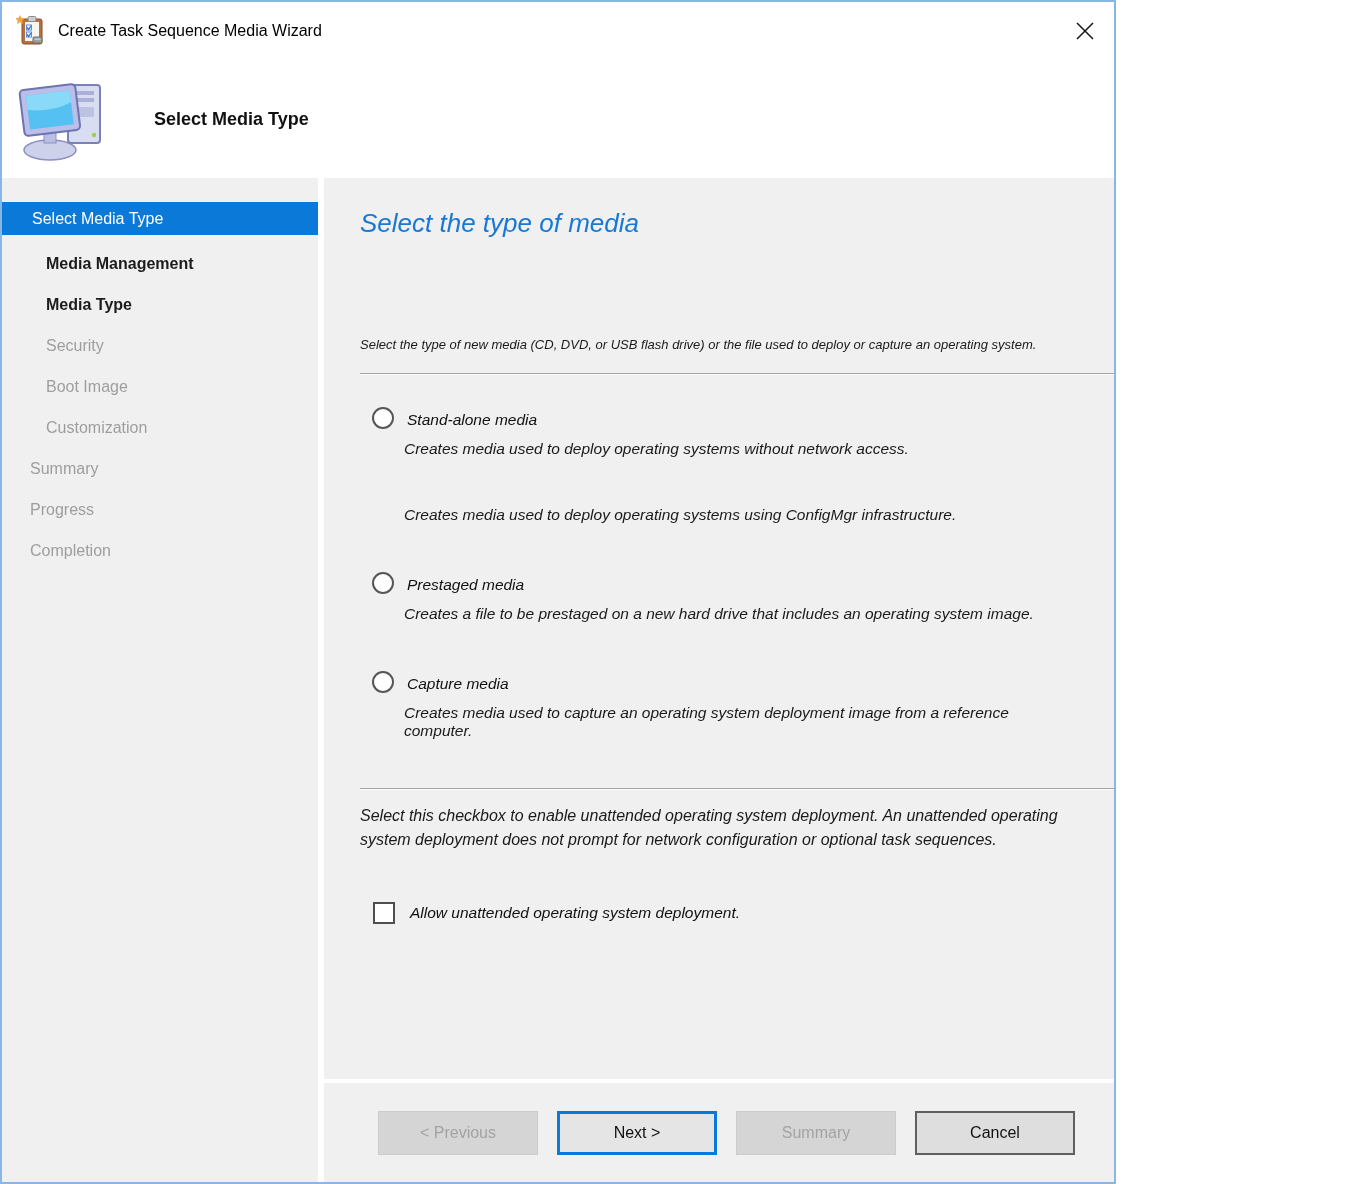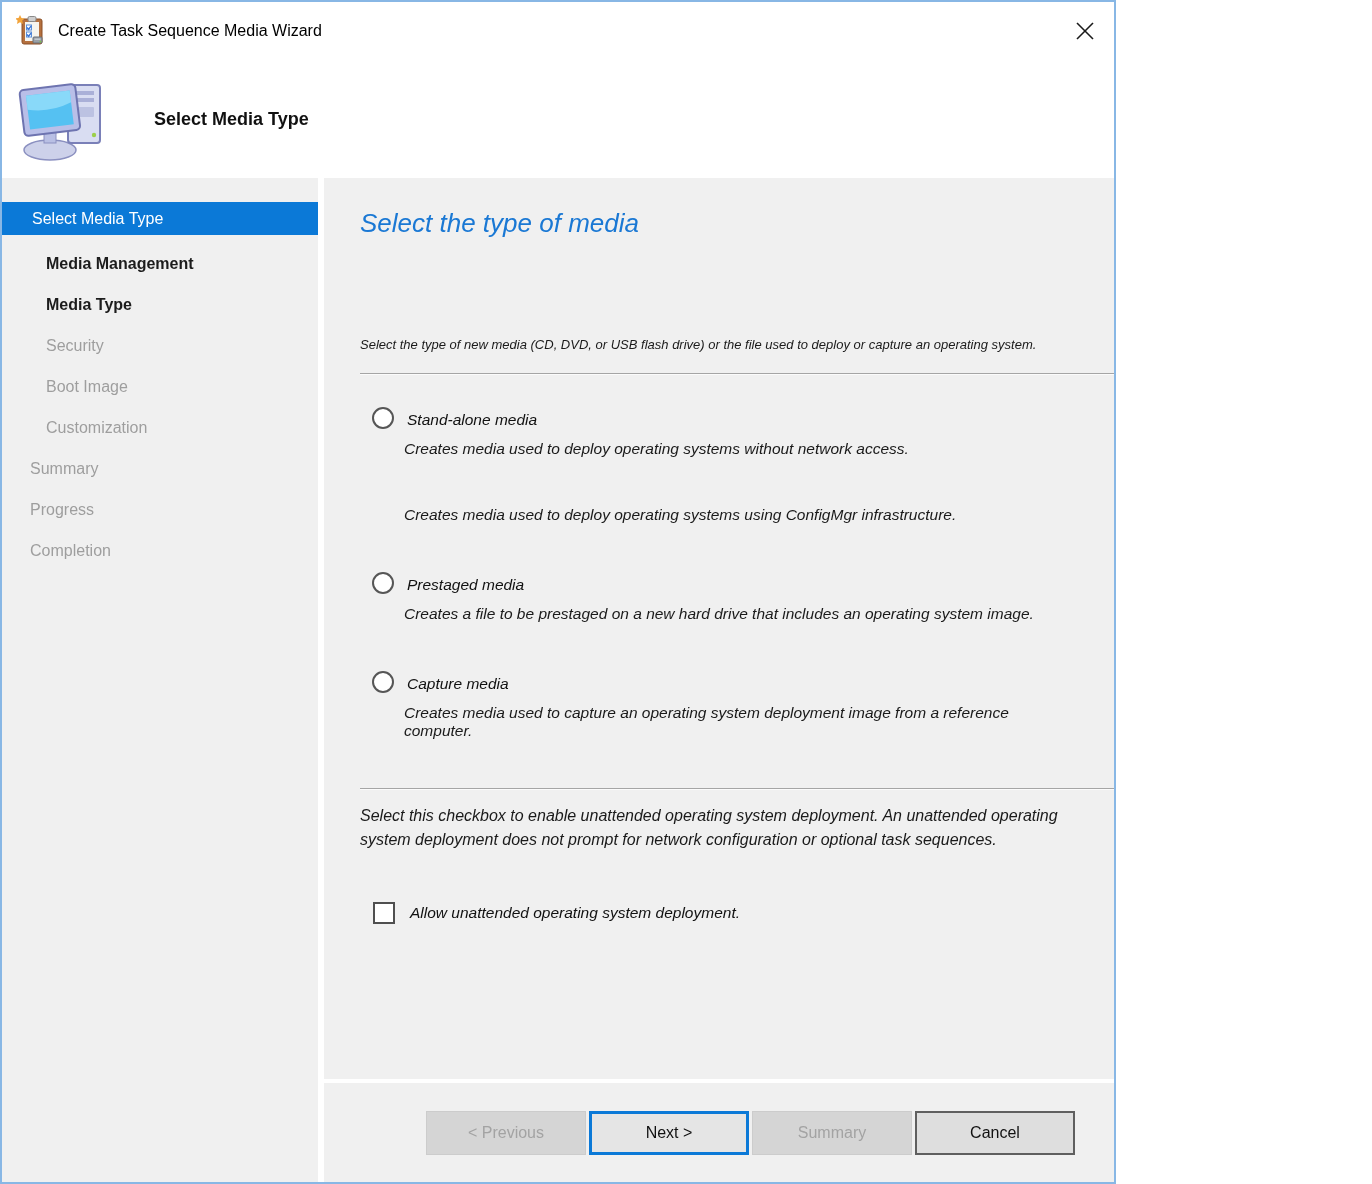--- a/index.html
+++ b/index.html
@@ -56,21 +56,21 @@
   .option-label{font-size:15.5px;color:#111;}
   .option-desc{margin-top:11px;padding-left:44px;font-size:15.5px;color:#1a1a1a;}
   .hr2{margin-top:2px;}
   .note{margin-top:14px;font-size:16px;line-height:24px;max-width:770px;color:#1a1a1a;}
   .check-row{margin-top:50px;display:flex;align-items:center;gap:15px;padding-left:13px;cursor:pointer;}
   .checkbox{width:22px;height:22px;border:2px solid #4f4f4f;background:#fff;flex:0 0 auto;}
   .check-label{font-size:15.5px;color:#111;}
 
   
   .footer-sep{height:4px;background:#ffffff;flex:0 0 auto;}
-  .footer{height:99px;background:#f0f0f0;display:flex;align-items:center;justify-content:flex-end;gap:3px;padding-right:39px;flex:0 0 auto;}
+  .footer{height:99px;background:#f0f0f0;display:flex;align-items:center;justify-content:flex-end;gap:19px;padding-right:39px;flex:0 0 auto;}
   .btn{
     width:160px;height:44px;font-family:inherit;font-size:16px;
     background:#e2e2e2;border:1px solid #9a9a9a;color:#111;cursor:pointer;
   }
   .btn.disabled{background:#d5d5d5;border:1px solid #cccccc;color:#a3a3a3;cursor:default;}
   .btn.default{background:#e5e5e5;border:3px solid #0b79d7;}
   .btn.enabled{background:#dedede;border:2px solid #5f5f5f;}
 </style>
 </head>
 <body>

